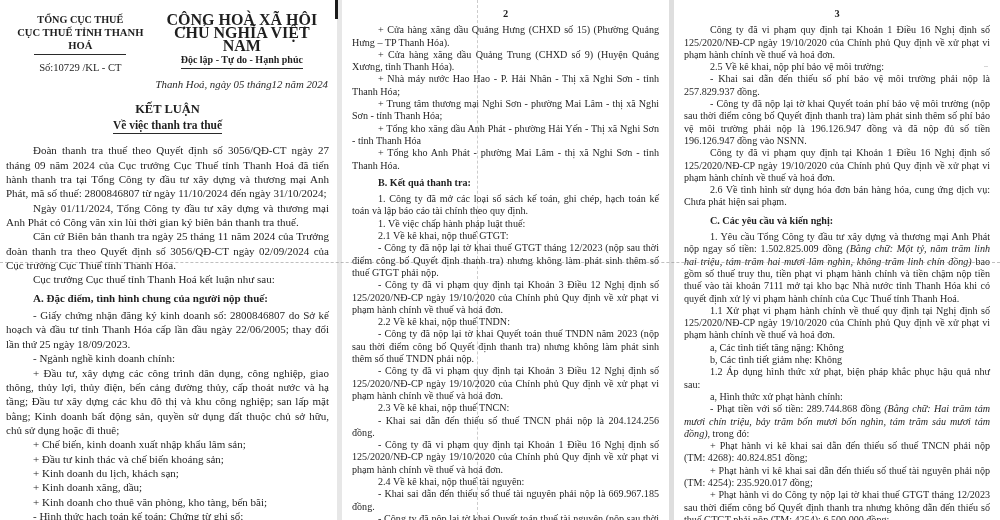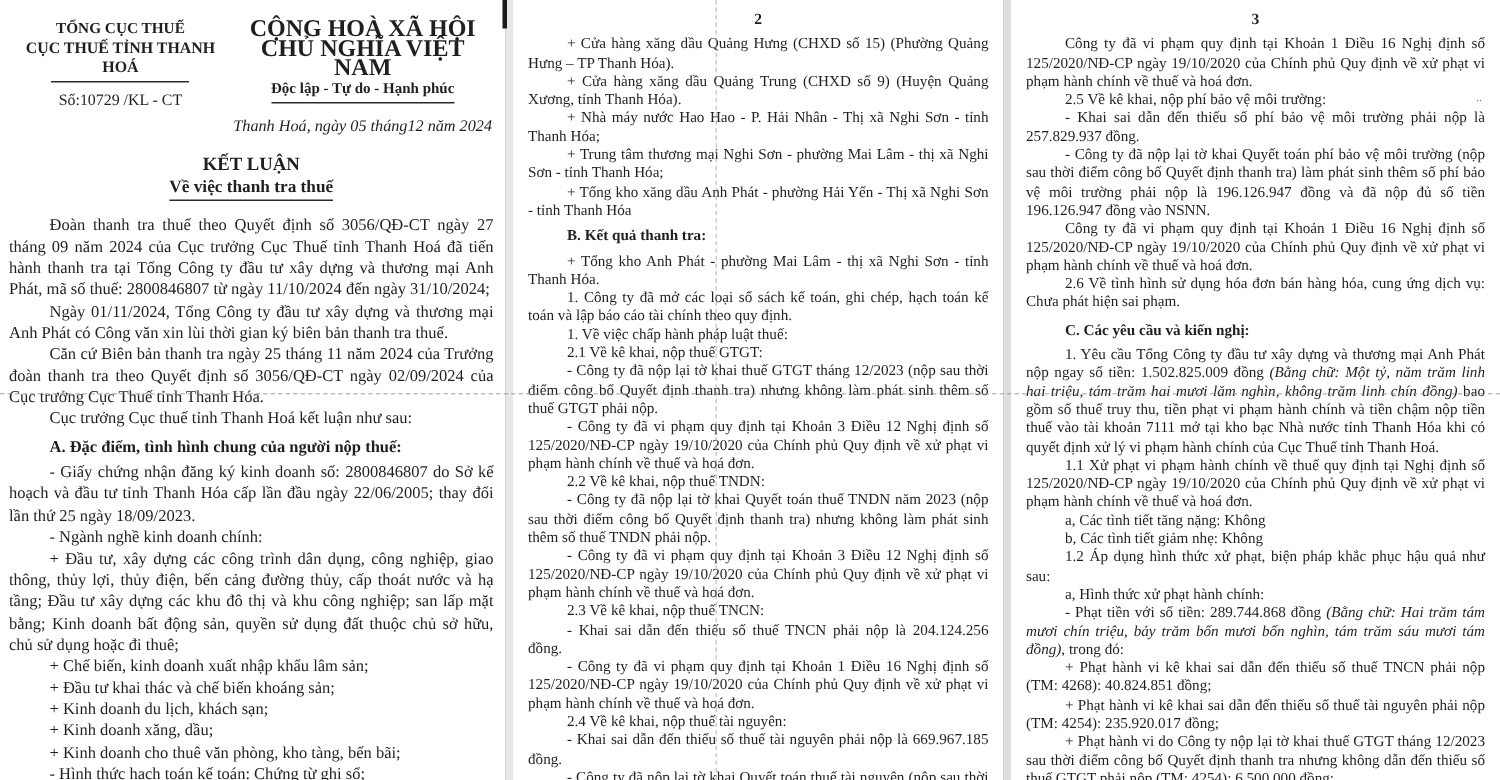--- a/index.html
+++ b/index.html
@@ -1,17 +1,17 @@
 <!DOCTYPE html>
 <html><head>
 <meta charset="utf-8">
 <style>
   html,body{margin:0;padding:0;background:#f2f2f2;}
   .sheet{
-    position:relative;width:1000px;height:520px;background:#0f172a;
+    position:relative;width:1000px;height:520px;background:#fef9c3;
     font-family:"Liberation Serif","DejaVu Serif",serif;color:#1f1f1f;
     overflow:hidden;margin:0 auto;
   }
   .pages{display:flex;height:100%;}
   .page{box-sizing:border-box;overflow:hidden;background:#fff;}
   .page-1{width:337px;padding:13px 8px 0 6px;font-size:11px;line-height:14.35px;}
   .page-2{width:332px;padding:8px 10px 0 10px;font-size:10.1px;line-height:12.3px;border-left:5px solid #e7e7e7;}
   .page-3{width:331px;padding:8px 10px 0 10px;font-size:10.1px;line-height:12.3px;border-left:5px solid #dedede;}
   .hdr{display:flex;}
   .hdr-left{width:46%;text-align:center;}
@@ -65,38 +65,38 @@
       </div>
       <p class="p">Đoàn thanh tra thuế theo Quyết định số 3056/QĐ-CT ngày 27 tháng 09 năm 2024 của Cục trưởng Cục Thuế tỉnh Thanh Hoá đã tiến hành thanh tra tại Tổng Công ty đầu tư xây dựng và thương mại Anh Phát, mã số thuế: 2800846807 từ ngày 11/10/2024 đến ngày 31/10/2024;</p>
       <p class="p">Ngày 01/11/2024, Tổng Công ty đầu tư xây dựng và thương mại Anh Phát có Công văn xin lùi thời gian ký biên bản thanh tra thuế.</p>
       <p class="p">Căn cứ Biên bản thanh tra ngày 25 tháng 11 năm 2024 của Trưởng đoàn thanh tra theo Quyết định số 3056/QĐ-CT ngày 02/09/2024 của Cục trưởng Cục Thuế tỉnh Thanh Hóa.</p>
       <p class="p">Cục trưởng Cục thuế tỉnh Thanh Hoá kết luận như sau:</p>
       <p class="p h h-a">A. Đặc điểm, tình hình chung của người nộp thuế:</p>
       <p class="p">- Giấy chứng nhận đăng ký kinh doanh số: 2800846807 do Sở kế hoạch và đầu tư tỉnh Thanh Hóa cấp lần đầu ngày 22/06/2005; thay đổi lần thứ 25 ngày 18/09/2023.</p>
       <p class="p">- Ngành nghề kinh doanh chính:</p>
       <p class="p">+ Đầu tư, xây dựng các công trình dân dụng, công nghiệp, giao thông, thủy lợi, thủy điện, bến cảng đường thủy, cấp thoát nước và hạ tầng; Đầu tư xây dựng các khu đô thị và khu công nghiệp; san lấp mặt bằng; Kinh doanh bất động sản, quyền sử dụng đất thuộc chủ sở hữu, chủ sử dụng hoặc đi thuê;</p>
       <p class="p">+ Chế biến, kinh doanh xuất nhập khẩu lâm sản;</p>
-      <p class="p">+ Đầu tư khai thác và chế biến khoáng sản;</p>
+      <p class="p">+ Đầu tư kinh thác và chế biến khoáng sản;</p>
       <p class="p">+ Kinh doanh du lịch, khách sạn;</p>
       <p class="p">+ Kinh doanh xăng, dầu;</p>
       <p class="p">+ Kinh doanh cho thuê văn phòng, kho tàng, bến bãi;</p>
       <p class="p">- Hình thức hạch toán kế toán: Chứng từ ghi sổ;</p>
       <p class="p">- Niên độ kế toán: từ 01/01 - 31/12;</p>
 
     </div>
 
     <div class="page page-2">
       <div class="pgnum">2</div>
       <p class="p">+ Cửa hàng xăng dầu Quảng Hưng (CHXD số 15) (Phường Quảng Hưng – TP Thanh Hóa).</p>
       <p class="p">+ Cửa hàng xăng dầu Quảng Trung (CHXD số 9) (Huyện Quảng Xương, tỉnh Thanh Hóa).</p>
       <p class="p">+ Nhà máy nước Hao Hao - P. Hải Nhân - Thị xã Nghi Sơn - tỉnh Thanh Hóa;</p>
       <p class="p">+ Trung tâm thương mại Nghi Sơn - phường Mai Lâm - thị xã Nghi Sơn - tỉnh Thanh Hóa;</p>
       <p class="p">+ Tổng kho xăng dầu Anh Phát - phường Hải Yến - Thị xã Nghi Sơn - tỉnh Thanh Hóa</p>
+      <p class="p">+ Tổng kho Anh Phát - phường Mai Lâm - thị xã Nghi Sơn - tỉnh Thanh Hóa.</p>
       <p class="p h h-b">B. Kết quả thanh tra:</p>
-      <p class="p">+ Tổng kho Anh Phát - phường Mai Lâm - thị xã Nghi Sơn - tỉnh Thanh Hóa.</p>
       <p class="p">1. Công ty đã mở các loại sổ sách kế toán, ghi chép, hạch toán kế toán và lập báo cáo tài chính theo quy định.</p>
       <p class="p">1. Về việc chấp hành pháp luật thuế:</p>
       <p class="p">2.1 Về kê khai, nộp thuế GTGT:</p>
       <p class="p">- Công ty đã nộp lại tờ khai thuế GTGT tháng 12/2023 (nộp sau thời điểm công bố Quyết định thanh tra) nhưng không làm phát sinh thêm số thuế GTGT phải nộp.</p>
       <p class="p">- Công ty đã vi phạm quy định tại Khoản 3 Điều 12 Nghị định số 125/2020/NĐ-CP ngày 19/10/2020 của Chính phủ Quy định về xử phạt vi phạm hành chính về thuế và hoá đơn.</p>
       <p class="p">2.2 Về kê khai, nộp thuế TNDN:</p>
       <p class="p">- Công ty đã nộp lại tờ khai Quyết toán thuế TNDN năm 2023 (nộp sau thời điểm công bố Quyết định thanh tra) nhưng không làm phát sinh thêm số thuế TNDN phải nộp.</p>
       <p class="p">- Công ty đã vi phạm quy định tại Khoản 3 Điều 12 Nghị định số 125/2020/NĐ-CP ngày 19/10/2020 của Chính phủ Quy định về xử phạt vi phạm hành chính về thuế và hoá đơn.</p>
       <p class="p">2.3 Về kê khai, nộp thuế TNCN:</p>
       <p class="p">- Khai sai dẫn đến thiếu số thuế TNCN phải nộp là 204.124.256 đồng.</p>

